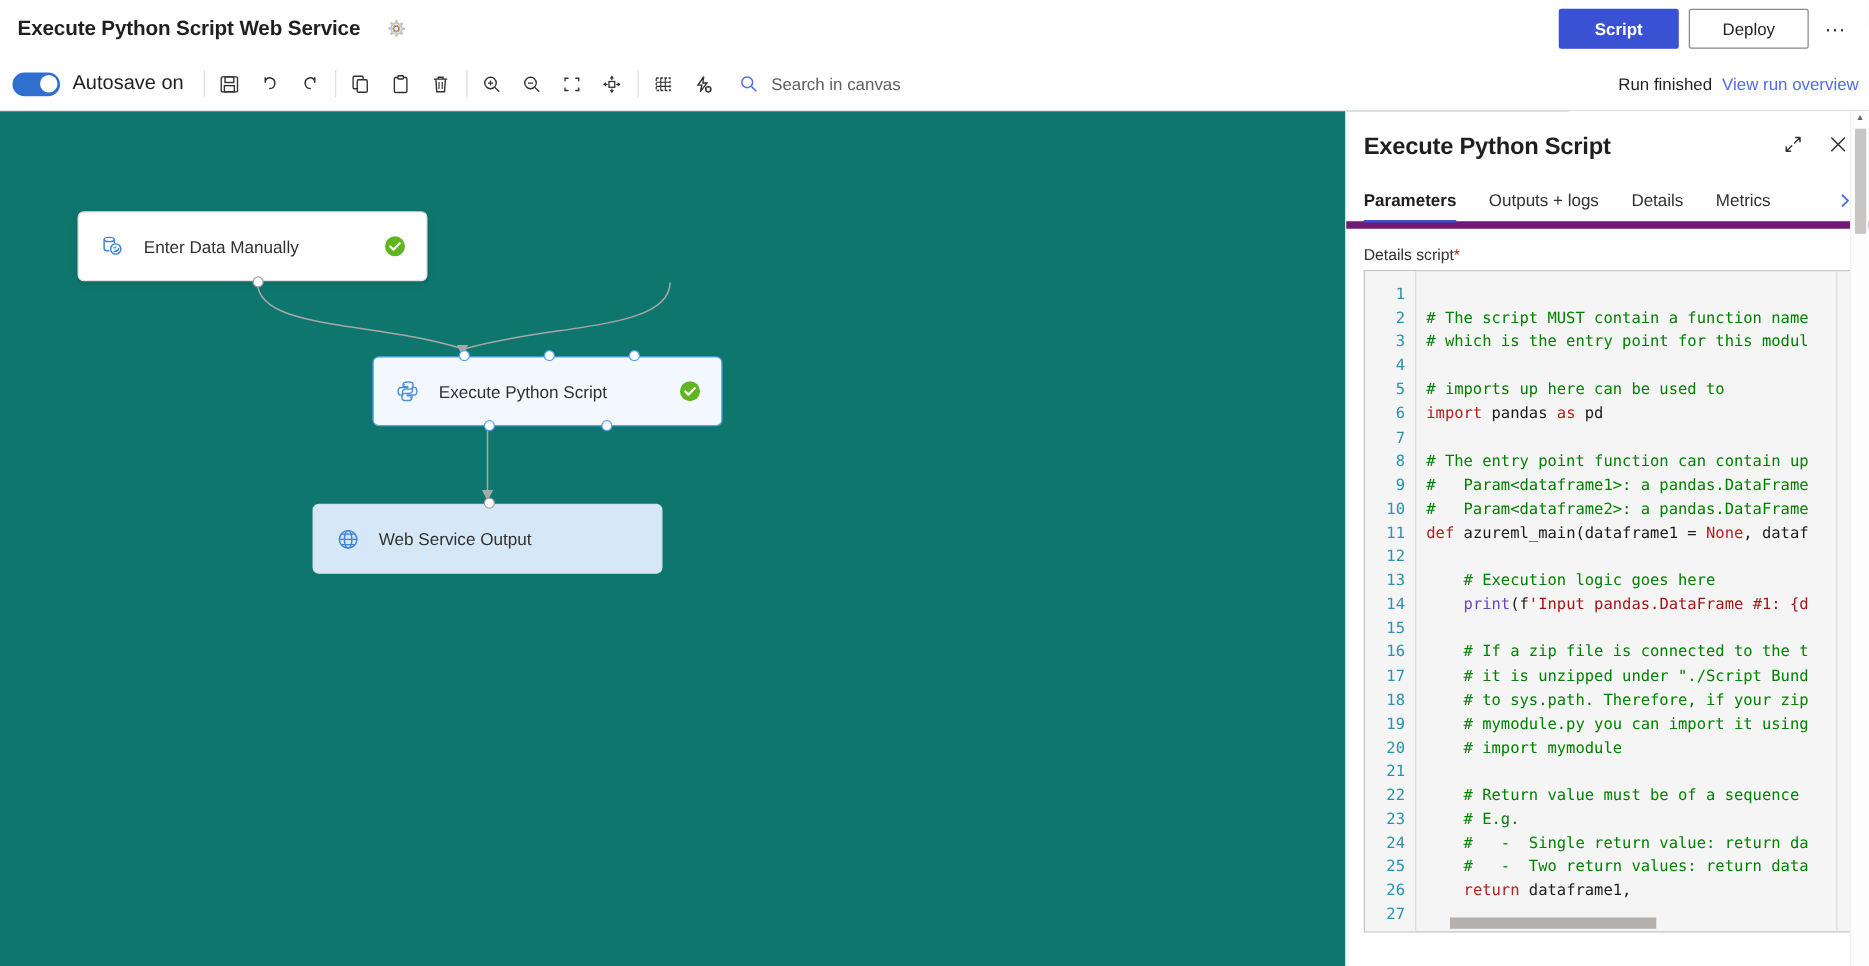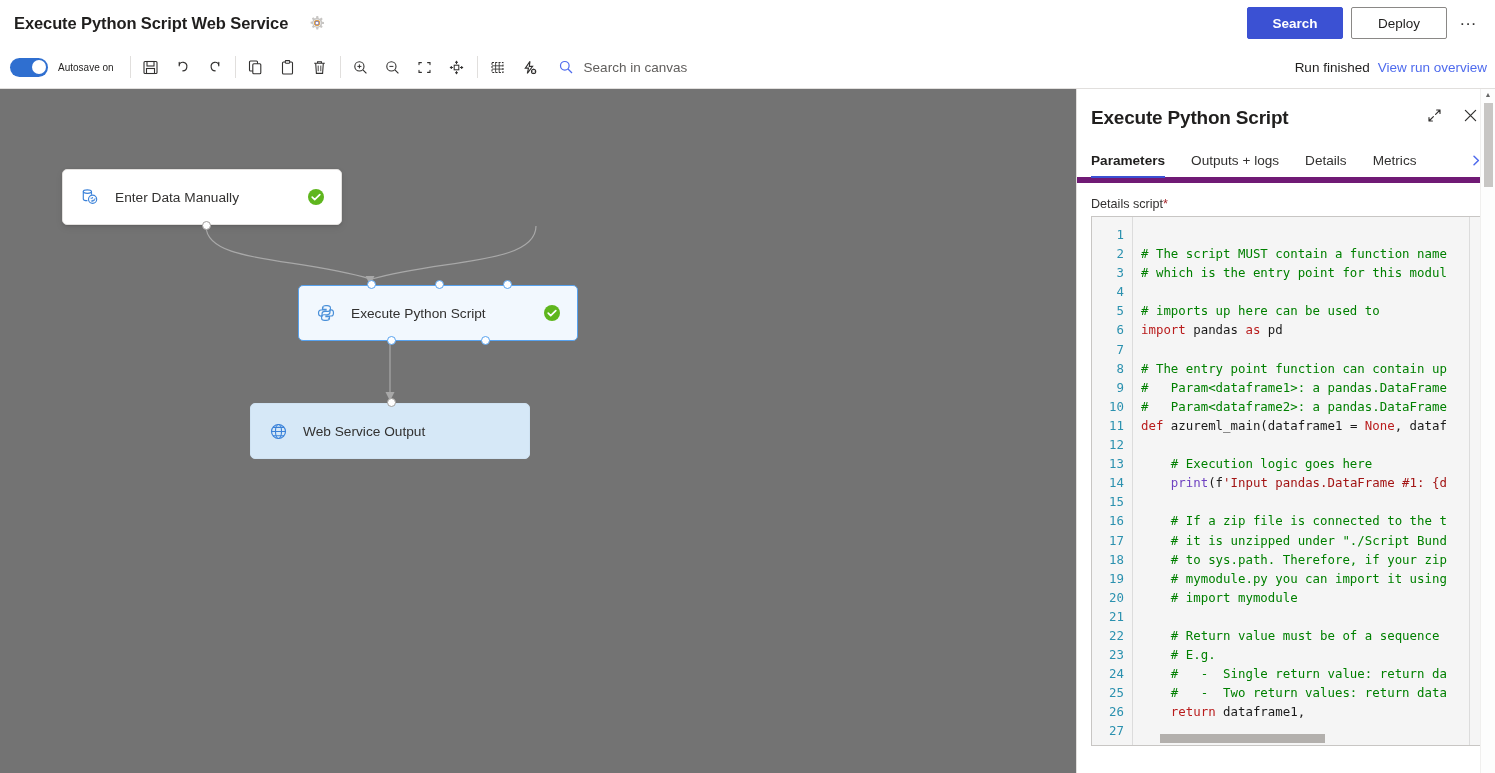--- a/index.html
+++ b/index.html
@@ -54,21 +54,21 @@
   }
   .toggle-wrap { display:flex; align-items:center; margin-left: 10px; }
   .toggle {
     width: 38px; height: 19px; border-radius: 10px; background: #2f6fd0;
     position: relative; cursor: pointer; flex: none;
   }
   .toggle .knob {
     position: absolute; right: 2.5px; top: 2.5px; width: 14px; height: 14px;
     border-radius: 50%; background: #ffffff;
   }
-  .toggle-label { margin-left: 10px; font-size: 10px; color: #201f1e; }
+  .toggle-label { margin-left: 10px; font-size: 16px; color: #201f1e; }
   .tb-sep { width: 1px; height: 22px; background: #e1dfdd; margin: 0 4px; }
   .tb-btn {
     width: 28px; height: 28px; display: flex; align-items: center; justify-content: center;
     cursor: pointer; background: none; border: none; padding: 0; margin: 0 2px;
   }
   .tb-group { display: flex; align-items: center; }
   .search-wrap { display: flex; align-items: center; margin-left: 12px; }
   .search-input {
     border: none; outline: none; font-size: 13.5px; color: #605e5c;
     background: transparent; width: 220px; margin-left: 8px;
@@ -77,21 +77,21 @@
   .search-input::placeholder { color: #605e5c; }
   .toolbar-right {
     margin-left: auto; display: flex; align-items: center; gap: 8px; padding-right: 8px;
   }
   .run-status { font-size: 13.5px; color: #201f1e; }
   .run-link { font-size: 13.5px; color: #4f6bed; cursor: pointer; }
 
   
   .canvas {
     position: absolute; left: 0; top: 89px; width: 1255px; height: 684px;
-    background: #737373; overflow: hidden;
+    background: #0f766e; overflow: hidden;
   }
   .edges { position: absolute; left: 0; top: 0; width: 1076px; height: 684px; }
 
   .node {
     position: absolute; border-radius: 5px;
     display: flex; align-items: center;
     cursor: pointer;
     box-shadow: 0 0.6px 1.8px rgba(0,0,0,0.10), 0 3px 7px rgba(0,0,0,0.08);
   }
   .node-plain { background: #ffffff; border: 1px solid #e3e1df; }
@@ -189,21 +189,21 @@
   <div class="titlebar">
     <div class="pipeline-title">Execute Python Script Web Service</div>
     <div class="title-gear" title="Settings">
       <svg width="20" height="20" viewBox="0 0 20 20">
         <path d="M10 7.2a2.8 2.8 0 100 5.6 2.8 2.8 0 000-5.6zm0 4.4a1.6 1.6 0 110-3.2 1.6 1.6 0 010 3.2z" fill="#3b51d3"></path>
         <path d="M17 10.9v-1.8l-1.9-.4a5.4 5.4 0 00-.5-1.2l1.1-1.6-1.3-1.3-1.6 1.1a5.4 5.4 0 00-1.2-.5L11.2 3H9.4L9 4.9q-.64.17-1.2.5L6.2 4.3 4.9 5.6 6 7.2q-.33.56-.5 1.2L3.6 8.8v1.8l1.9.4q.17.64.5 1.2l-1.1 1.6 1.3 1.3 1.6-1.1q.56.33 1.2.5l.4 1.9h1.8l.4-1.9q.64-.17 1.2-.5l1.6 1.1 1.3-1.3-1.1-1.6q.33-.56.5-1.2zM10 13.6a3.6 3.6 0 110-7.2 3.6 3.6 0 010 7.2z" fill="#c8c6c4"></path>
         <circle cx="10" cy="10" r="2.5" fill="none" stroke="#e8a33d" stroke-width="1.1"></circle>
       </svg>
     </div>
     <div class="titlebar-right">
-      <button class="btn-primary">Search</button>
+      <button class="btn-primary">Script</button>
       <button class="btn-secondary">Deploy</button>
       <button class="btn-ellipsis">···</button>
     </div>
   </div>
 
   <div class="toolbar">
     <div class="toggle-wrap">
       <div class="toggle">
           <div class="knob"></div>
         </div>

